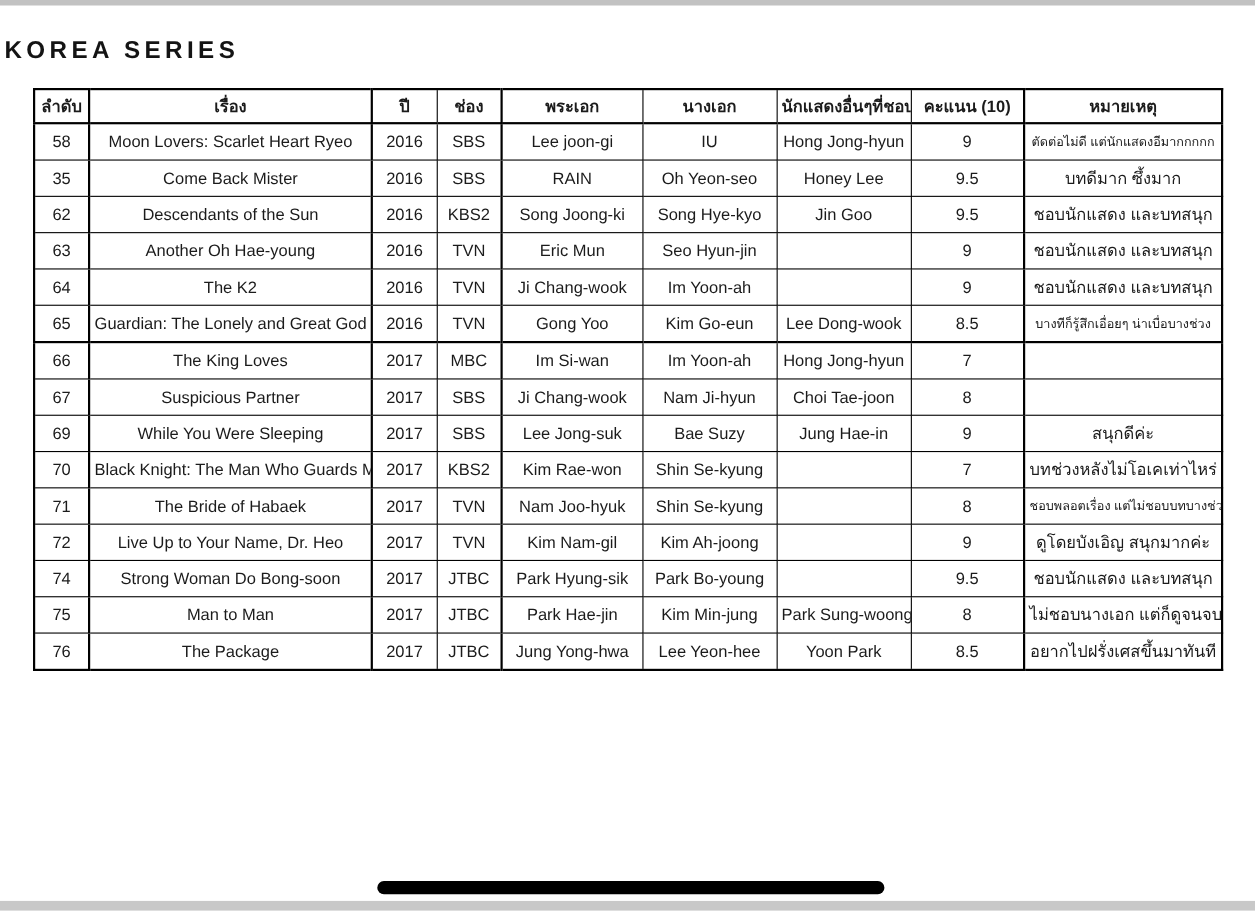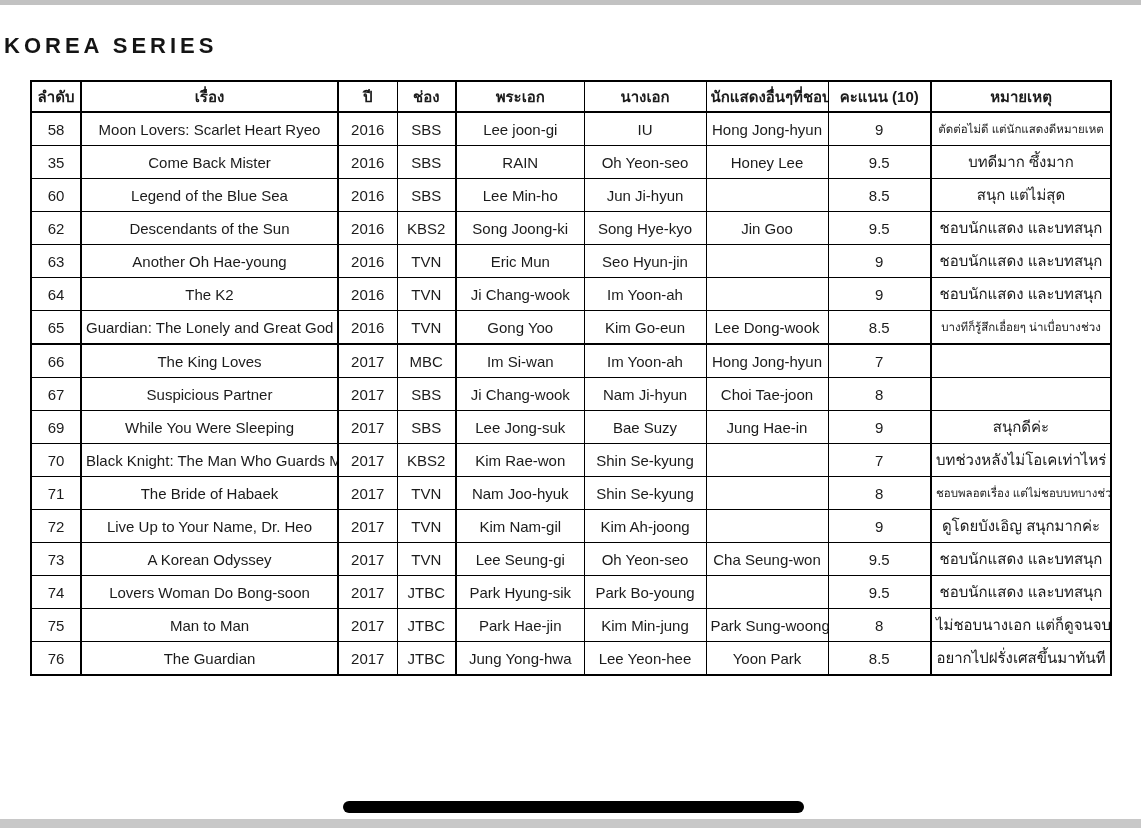--- a/index.html
+++ b/index.html
@@ -131,45 +131,34 @@
   <tbody>
       <tr>
         <td class="col-no">58</td>
         <td class="col-title">Moon Lovers: Scarlet Heart Ryeo</td>
         <td class="col-year">2016</td>
         <td class="col-channel">SBS</td>
         <td class="col-male">Lee joon-gi</td>
         <td class="col-female">IU</td>
         <td class="col-other">Hong Jong-hyun</td>
         <td class="col-score">9</td>
-        <td class="col-note small">ตัดต่อไม่ดี แต่นักแสดงดีหมายเหต</td>
+        <td class="col-note small">ตัดต่อไม่ดี แต่นักแสดงอีมากกกกก</td>
       </tr>
       <tr>
         <td class="col-no">35</td>
         <td class="col-title">Come Back Mister</td>
         <td class="col-year">2016</td>
         <td class="col-channel">SBS</td>
         <td class="col-male">RAIN</td>
         <td class="col-female">Oh Yeon-seo</td>
         <td class="col-other">Honey Lee</td>
         <td class="col-score">9.5</td>
         <td class="col-note">บทดีมาก ซึ้งมาก</td>
       </tr>
       <tr>
-        <td class="col-no">60</td>
-        <td class="col-title">Legend of the Blue Sea</td>
-        <td class="col-year">2016</td>
-        <td class="col-channel">SBS</td>
-        <td class="col-male">Lee Min-ho</td>
-        <td class="col-female">Jun Ji-hyun</td>
-        <td class="col-other"></td>
-        <td class="col-score">8.5</td>
-        <td class="col-note">สนุก แต่ไม่สุด</td>
-      </tr>
-      <tr>
         <td class="col-no">62</td>
         <td class="col-title">Descendants of the Sun</td>
         <td class="col-year">2016</td>
         <td class="col-channel">KBS2</td>
         <td class="col-male">Song Joong-ki</td>
         <td class="col-female">Song Hye-kyo</td>
         <td class="col-other">Jin Goo</td>
         <td class="col-score">9.5</td>
         <td class="col-note">ชอบนักแสดง และบทสนุก</td>
       </tr>
@@ -266,33 +255,22 @@
         <td class="col-title">Live Up to Your Name, Dr. Heo</td>
         <td class="col-year">2017</td>
         <td class="col-channel">TVN</td>
         <td class="col-male">Kim Nam-gil</td>
         <td class="col-female">Kim Ah-joong</td>
         <td class="col-other"></td>
         <td class="col-score">9</td>
         <td class="col-note">ดูโดยบังเอิญ สนุกมากค่ะ</td>
       </tr>
       <tr>
-        <td class="col-no">73</td>
-        <td class="col-title">A Korean Odyssey</td>
-        <td class="col-year">2017</td>
-        <td class="col-channel">TVN</td>
-        <td class="col-male">Lee Seung-gi</td>
-        <td class="col-female">Oh Yeon-seo</td>
-        <td class="col-other">Cha Seung-won</td>
-        <td class="col-score">9.5</td>
-        <td class="col-note">ชอบนักแสดง และบทสนุก</td>
-      </tr>
-      <tr>
         <td class="col-no">74</td>
-        <td class="col-title">Lovers Woman Do Bong-soon</td>
+        <td class="col-title">Strong Woman Do Bong-soon</td>
         <td class="col-year">2017</td>
         <td class="col-channel">JTBC</td>
         <td class="col-male">Park Hyung-sik</td>
         <td class="col-female">Park Bo-young</td>
         <td class="col-other"></td>
         <td class="col-score">9.5</td>
         <td class="col-note">ชอบนักแสดง และบทสนุก</td>
       </tr>
       <tr>
         <td class="col-no">75</td>
@@ -300,21 +278,21 @@
         <td class="col-year">2017</td>
         <td class="col-channel">JTBC</td>
         <td class="col-male">Park Hae-jin</td>
         <td class="col-female">Kim Min-jung</td>
         <td class="col-other">Park Sung-woong</td>
         <td class="col-score">8</td>
         <td class="col-note">ไม่ชอบนางเอก แต่ก็ดูจนจบได้</td>
       </tr>
       <tr>
         <td class="col-no">76</td>
-        <td class="col-title">The Guardian</td>
+        <td class="col-title">The Package</td>
         <td class="col-year">2017</td>
         <td class="col-channel">JTBC</td>
         <td class="col-male">Jung Yong-hwa</td>
         <td class="col-female">Lee Yeon-hee</td>
         <td class="col-other">Yoon Park</td>
         <td class="col-score">8.5</td>
         <td class="col-note">อยากไปฝรั่งเศสขึ้นมาทันที</td>
       </tr>
     </tbody>
 </table>

